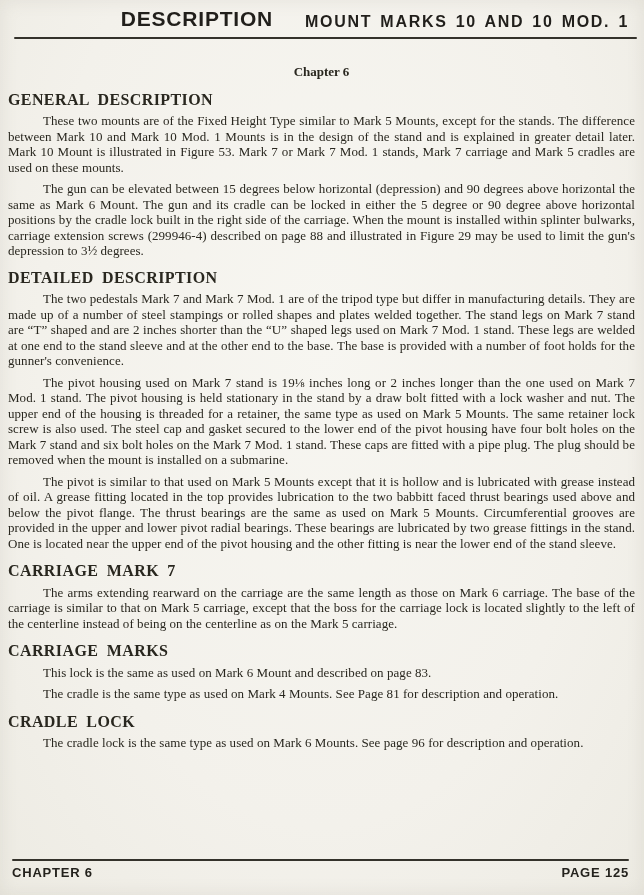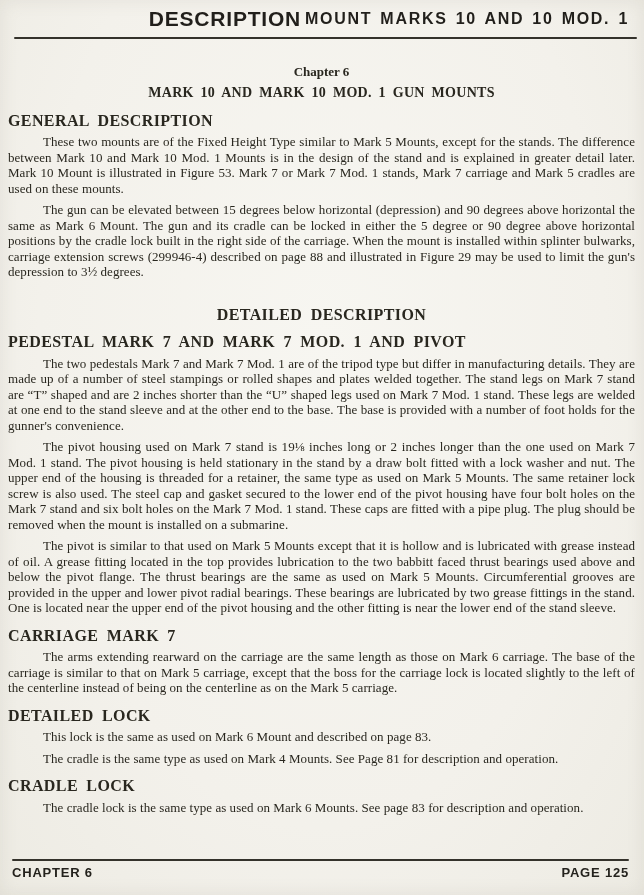--- a/index.html
+++ b/index.html
@@ -21,22 +21,22 @@
     box-shadow: inset 0 0 18px rgba(120,115,100,0.12);
   }
   
   .masthead {
     position: absolute;
     top: 7px;
     left: 0;
     right: 15px;
     display: flex;
     justify-content: flex-end;
-    align-items: center;
-    gap: 4px;
+    align-items: flex-end;
+    gap: 32px;
     font-family: "Liberation Sans", sans-serif;
     font-weight: bold;
     color: #211f1b;
   }
   .mh-title {
     font-size: 21px;
     letter-spacing: 0.8px;
   }
   .mh-sub {
     font-size: 16px;
@@ -76,22 +76,21 @@
   }
   .sec-h {
     margin: 12px 0 0;
     font-weight: bold;
     font-size: 16px;
     line-height: 15.5px;
     letter-spacing: 0.4px;
     word-spacing: 4px;
   }
   .sec-h.center {
-    text-align: center;
-    margin-top: 27px;
+    margin-top: 11px;
     font-family: Liberation Serif, serif;
   }
   .content p {
     margin: 6px 0 0;
     font-size: 13px;
     line-height: 15.5px;
     text-align: justify;
     text-indent: 35px;
     letter-spacing: 0.05px;
   }
@@ -116,43 +115,41 @@
 <div class="page">
 
   <header class="masthead">
     <span class="mh-title">DESCRIPTION</span>
     <span class="mh-sub">MOUNT MARKS 10 AND 10 MOD. 1</span>
   </header>
   <div class="rule rule-top"></div>
 
   <main class="content">
     <div class="chapter-label">Chapter 6</div>
-    <h1 class="chapter-title">MARK 10 AND MARK 10 MOD. 1 GUN MOUNTS</h1>
 
     <h2 class="sec-h">GENERAL DESCRIPTION</h2>
     <p>These two mounts are of the Fixed Height Type similar to Mark 5 Mounts, except for the stands. The difference between Mark 10 and Mark 10 Mod. 1 Mounts is in the design of the stand and is explained in greater detail later. Mark 10 Mount is illustrated in Figure 53. Mark 7 or Mark 7 Mod. 1 stands, Mark 7 carriage and Mark 5 cradles are used on these mounts.</p>
     <p>The gun can be elevated between 15 degrees below horizontal (depression) and 90 degrees above horizontal the same as Mark 6 Mount. The gun and its cradle can be locked in either the 5 degree or 90 degree above horizontal positions by the cradle lock built in the right side of the carriage. When the mount is installed within splinter bulwarks, carriage extension screws (299946-4) described on page 88 and illustrated in Figure 29 may be used to limit the gun's depression to 3½ degrees.</p>
 
     <h2 class="sec-h center">DETAILED DESCRIPTION</h2>
 
-    <h2 class="sec-h">PEDESTAL MARK 7 AND MARK 7 MOD. 1 AND PIVOT</h2>
     <p>The two pedestals Mark 7 and Mark 7 Mod. 1 are of the tripod type but differ in manufacturing details. They are made up of a number of steel stampings or rolled shapes and plates welded together. The stand legs on Mark 7 stand are “T” shaped and are 2 inches shorter than the “U” shaped legs used on Mark 7 Mod. 1 stand. These legs are welded at one end to the stand sleeve and at the other end to the base. The base is provided with a number of foot holds for the gunner's convenience.</p>
     <p>The pivot housing used on Mark 7 stand is 19⅛ inches long or 2 inches longer than the one used on Mark 7 Mod. 1 stand. The pivot housing is held stationary in the stand by a draw bolt fitted with a lock washer and nut. The upper end of the housing is threaded for a retainer, the same type as used on Mark 5 Mounts. The same retainer lock screw is also used. The steel cap and gasket secured to the lower end of the pivot housing have four bolt holes on the Mark 7 stand and six bolt holes on the Mark 7 Mod. 1 stand. These caps are fitted with a pipe plug. The plug should be removed when the mount is installed on a submarine.</p>
     <p>The pivot is similar to that used on Mark 5 Mounts except that it is hollow and is lubricated with grease instead of oil. A grease fitting located in the top provides lubrication to the two babbitt faced thrust bearings used above and below the pivot flange. The thrust bearings are the same as used on Mark 5 Mounts. Circumferential grooves are provided in the upper and lower pivot radial bearings. These bearings are lubricated by two grease fittings in the stand. One is located near the upper end of the pivot housing and the other fitting is near the lower end of the stand sleeve.</p>
 
     <h2 class="sec-h">CARRIAGE MARK 7</h2>
     <p>The arms extending rearward on the carriage are the same length as those on Mark 6 carriage. The base of the carriage is similar to that on Mark 5 carriage, except that the boss for the carriage lock is located slightly to the left of the centerline instead of being on the centerline as on the Mark 5 carriage.</p>
 
-    <h2 class="sec-h">DETAILED LOCK</h2>
+    <h2 class="sec-h">CARRIAGE MARKS</h2>
     <p>This lock is the same as used on Mark 6 Mount and described on page 83.</p>
 
     <p>The cradle is the same type as used on Mark 4 Mounts. See Page 81 for description and operation.</p>
 
     <h2 class="sec-h">CRADLE LOCK</h2>
-    <p>The cradle lock is the same type as used on Mark 6 Mounts. See page 83 for description and operation.</p>
+    <p>The cradle lock is the same type as used on Mark 6 Mounts. See page 96 for description and operation.</p>
   </main>
 
   <div class="rule rule-bottom"></div>
   <footer class="footer">
     <span>CHAPTER 6</span>
     <span>PAGE 125</span>
   </footer>
 
 </div>
 

